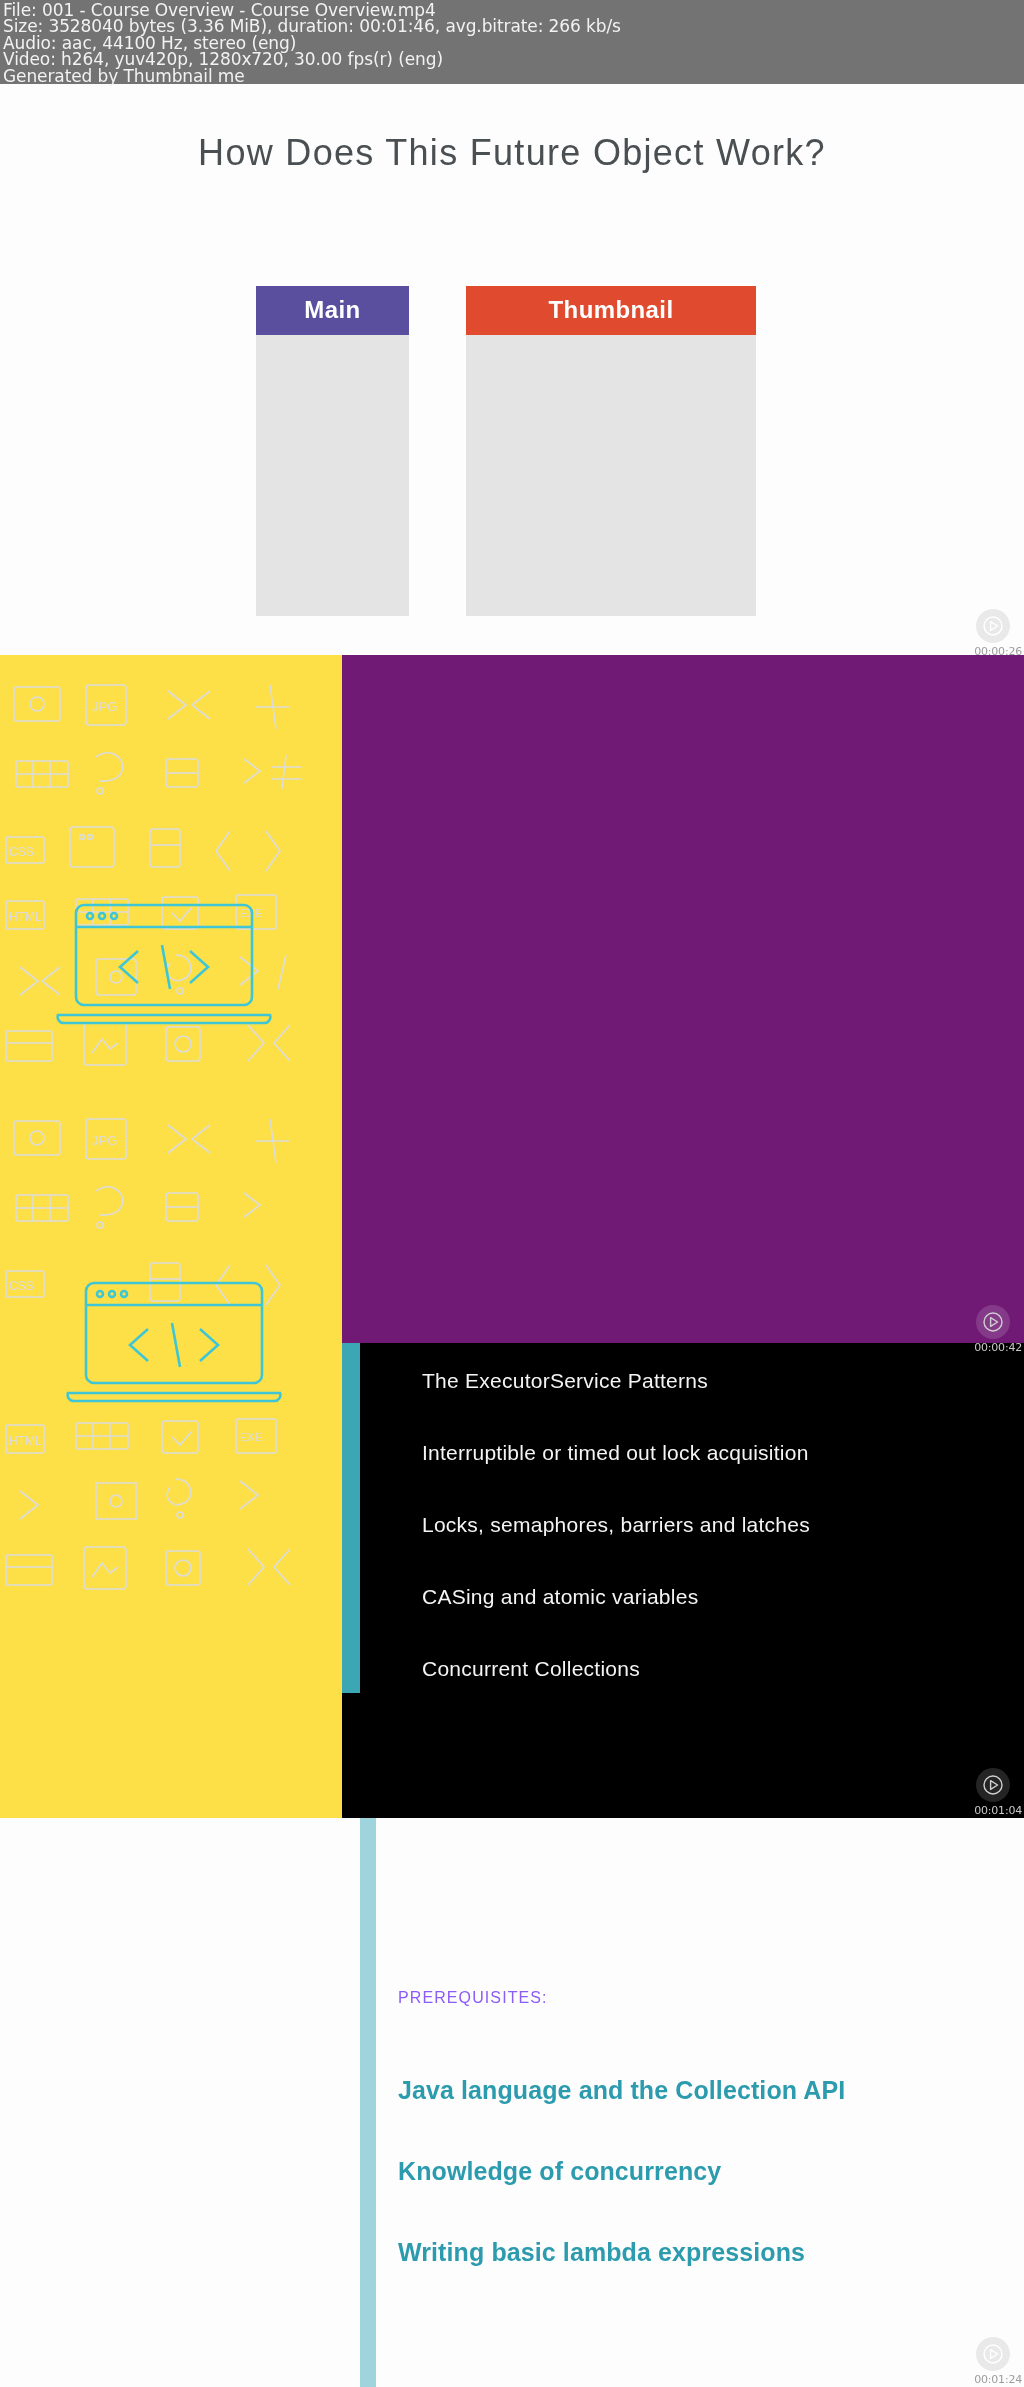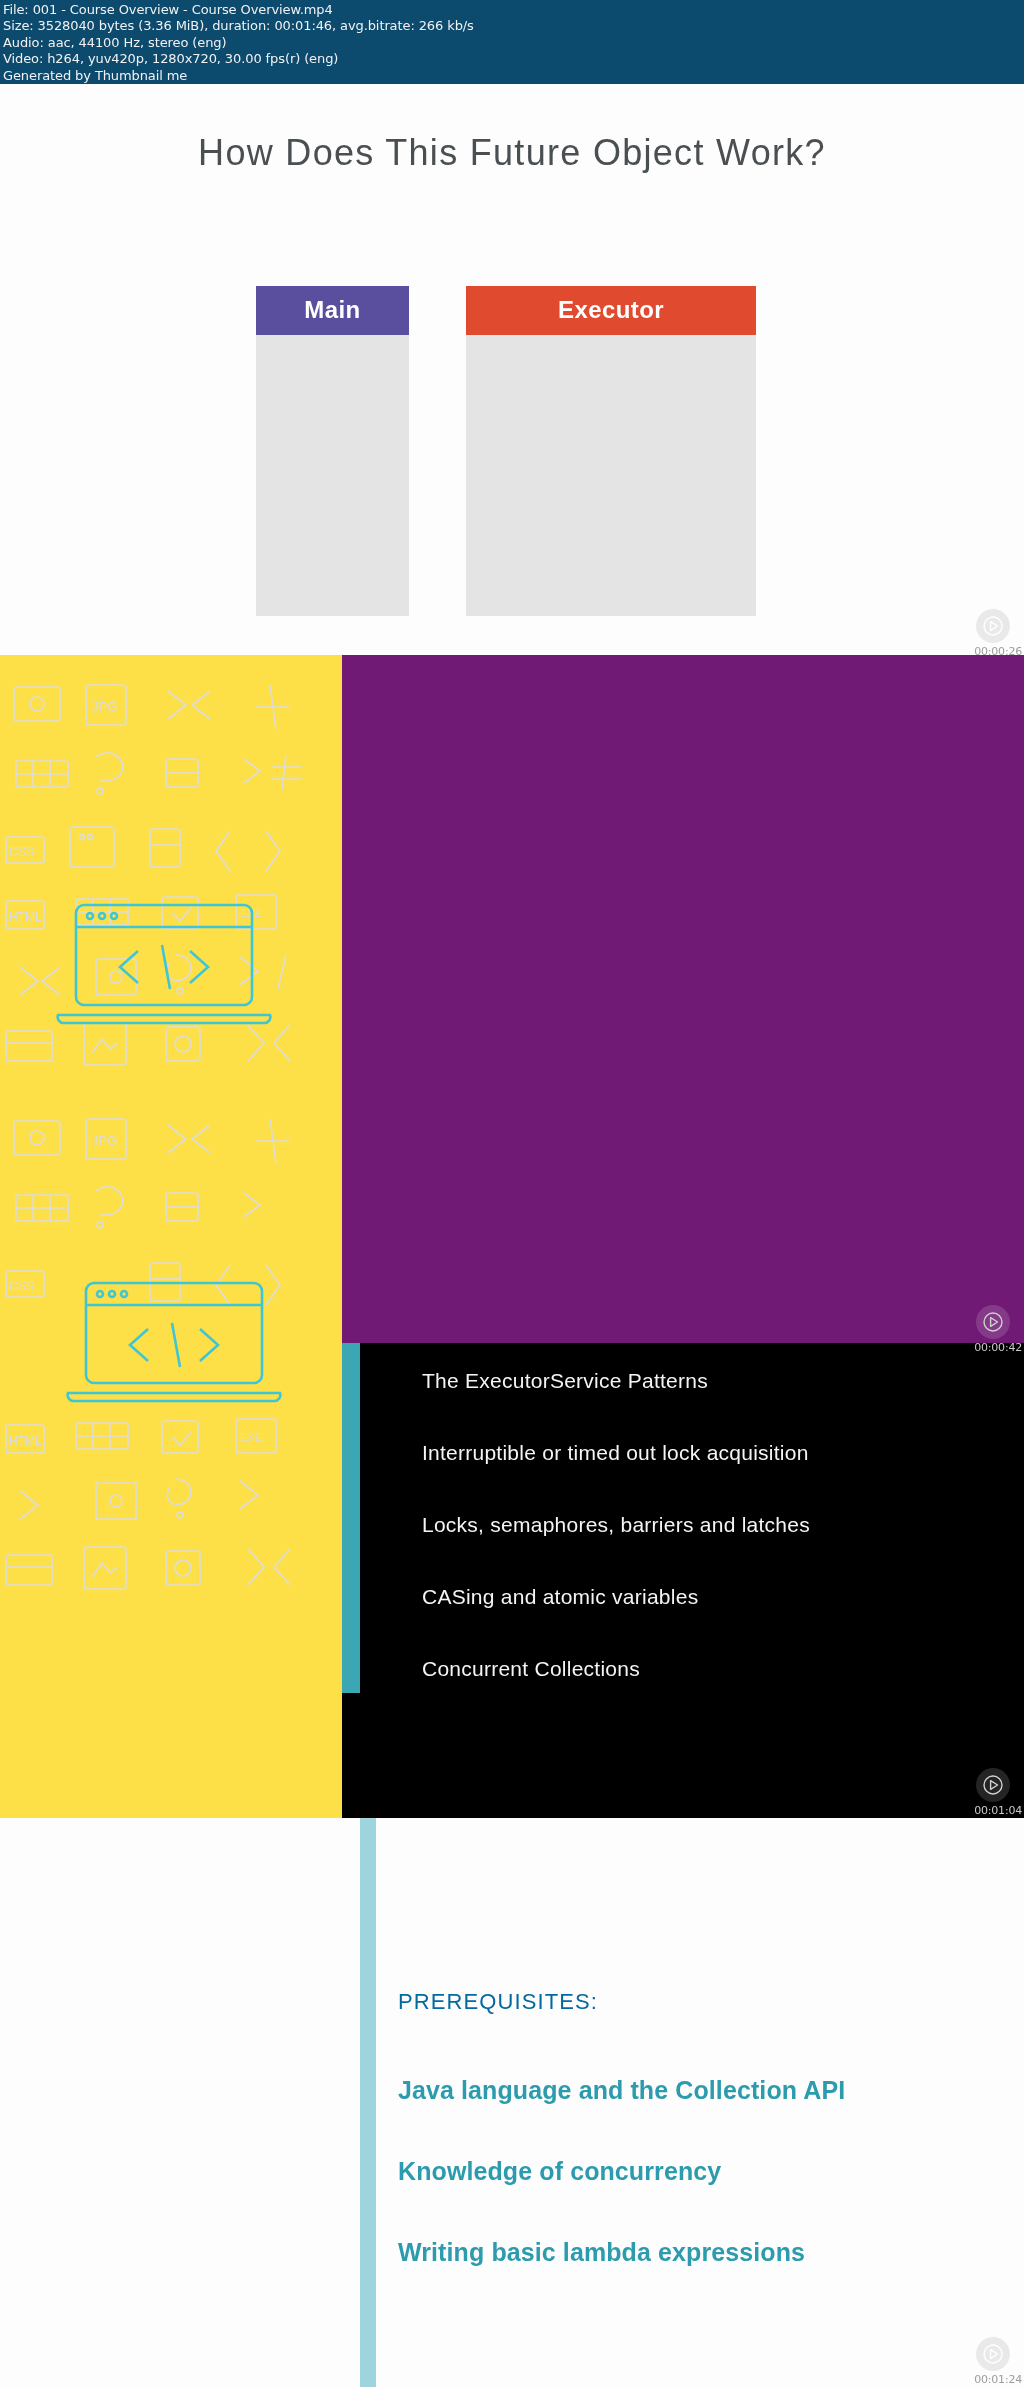--- a/index.html
+++ b/index.html
@@ -16,25 +16,25 @@
     height: 2387px;
     background: #fdfdfe;
   }
 
   
   .meta-bar {
     position: absolute;
     left: 0; top: 0;
     width: 1024px;
     height: 84px;
-    background: #0c4a6e;
+    background: #737373;
     color: #f2f2f2;
     padding: 2px 0 0 3px;
     font-family: "DejaVu Sans", sans-serif;
-    font-size: 13px;
+    font-size: 17px;
     line-height: 16.4px;
     letter-spacing: -0.1px;
     white-space: nowrap;
     z-index: 50;
   }
   .meta-line { display: block; }
 
   
   .frame {
     position: absolute;
@@ -163,23 +163,23 @@
   }
   #frame4 .accent-bar {
     position: absolute;
     left: 360px; top: 0;
     width: 16px; height: 569px;
     background: #9fd4dd;
   }
   .prereq-label {
     position: absolute;
     left: 398px; top: 171px;
-    font-size: 22px;
+    font-size: 16px;
     letter-spacing: 1.1px;
-    color: #0369a1;
+    color: #8b5cf6;
     font-weight: 400;
   }
   .prereq-list {
     position: absolute;
     left: 398px; top: 258px;
     width: 600px;
   }
   .prereq-item {
     color: #2b9bad;
     font-size: 25px;
@@ -204,21 +204,21 @@
 
   <div class="frame" id="frame1">
     <div class="slide-title">How Does This Future Object Work?</div>
 
     <div class="col" id="col-main">
       <div class="col-head">Main</div>
       <div class="col-body"></div>
     </div>
 
     <div class="col" id="col-exec">
-      <div class="col-head">Executor</div>
+      <div class="col-head">Thumbnail</div>
       <div class="col-body"></div>
     </div>
 
     <div class="play-badge on-light">
       <svg width="20" height="20" viewBox="0 0 20 20" aria-hidden="true">
         <circle cx="10" cy="10" r="9" fill="none" stroke="#ffffff" stroke-width="1.4"></circle>
         <path d="M7.6 5.6 L14.6 10 L7.6 14.4 Z" fill="none" stroke="#ffffff" stroke-width="1.4" stroke-linejoin="round"></path>
       </svg>
     </div>
     <div class="frame-ts on-light">00:00:26</div>

